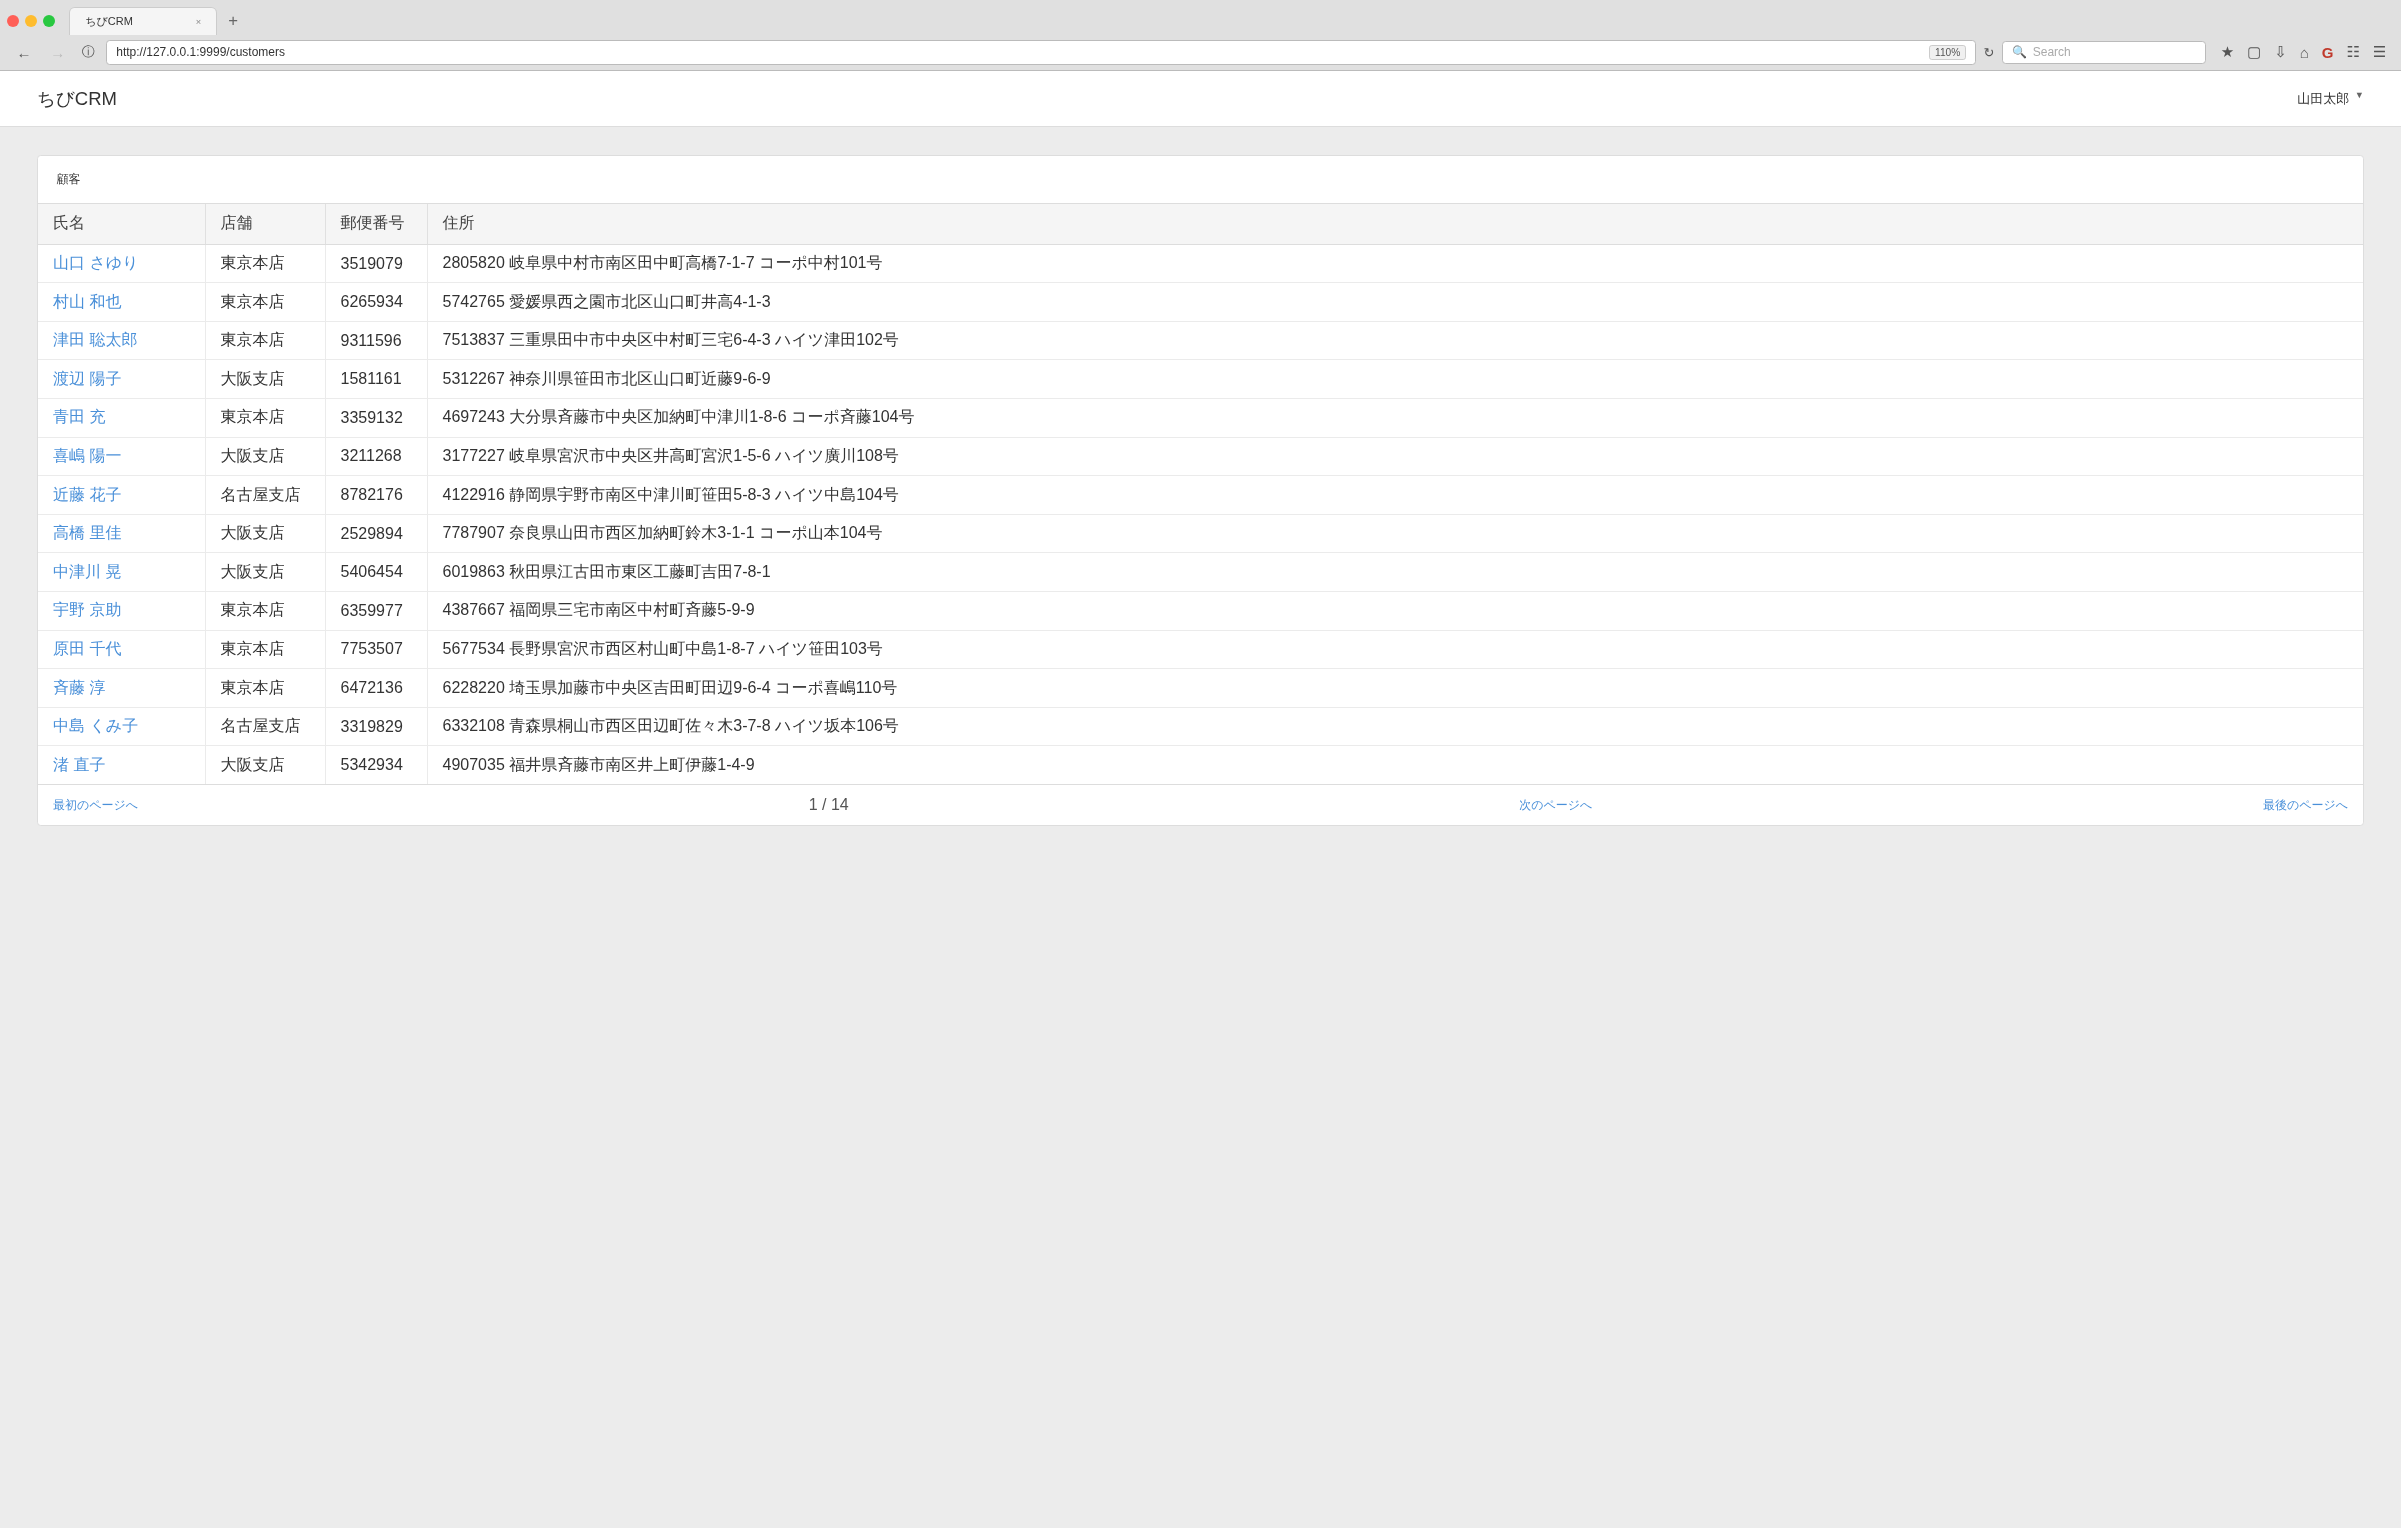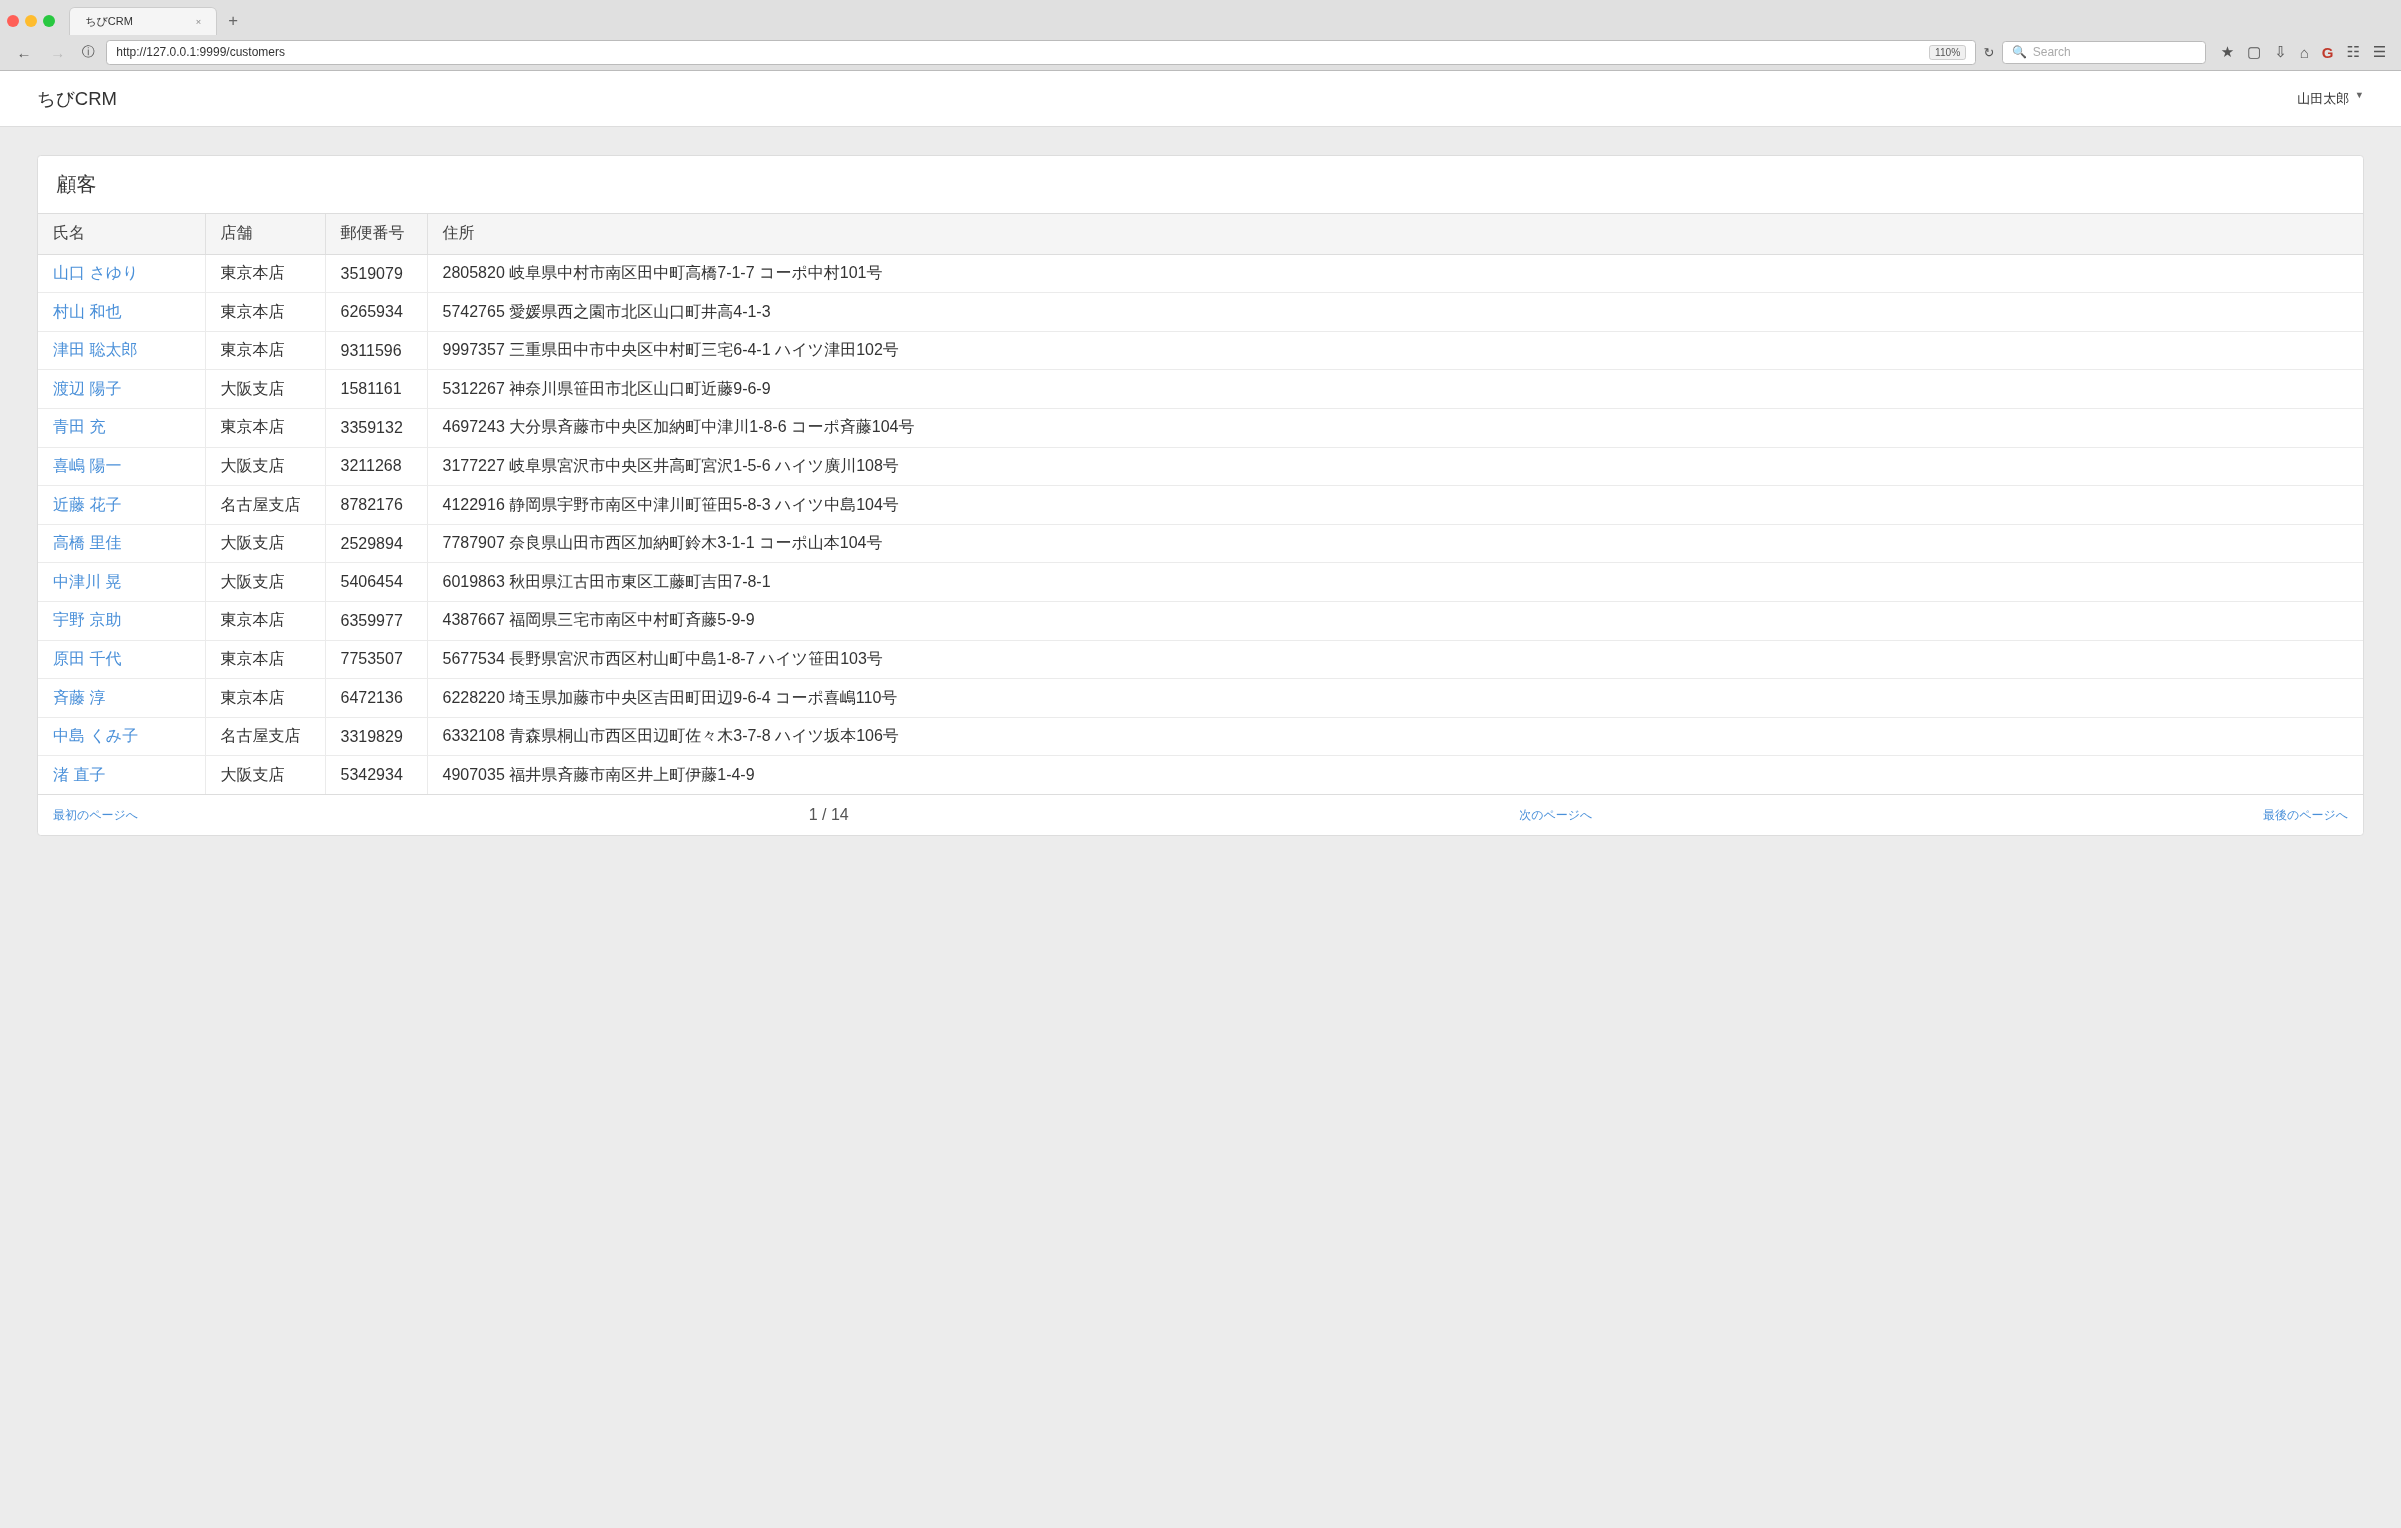--- a/index.html
+++ b/index.html
@@ -203,21 +203,21 @@
     .panel {
       background: white;
       border: 0.9px solid #ddd;
       border-radius: 3.7px;
       overflow: hidden;
     }
 
     .panel-header {
       padding: 15px 18.5px;
       border-bottom: 0.9px solid #ddd;
-      font-size: 20px;
+      font-size: 12px;
       font-weight: 500;
       color: #333;
     }
 
     
     table {
       width: 100%;
       border-collapse: collapse;
       font-size: 16px;
     }
@@ -351,21 +351,21 @@
           <tr>
             <td><a class="name-link">村山 和也</a></td>
             <td>東京本店</td>
             <td>6265934</td>
             <td>5742765 愛媛県西之園市北区山口町井高4-1-3</td>
           </tr>
           <tr>
             <td><a class="name-link">津田 聡太郎</a></td>
             <td>東京本店</td>
             <td>9311596</td>
-            <td>9997357 三重県田中市中央区中村町三宅6-4-1 ハイツ津田102号</td>
+            <td>7513837 三重県田中市中央区中村町三宅6-4-3 ハイツ津田102号</td>
           </tr>
           <tr>
             <td><a class="name-link">渡辺 陽子</a></td>
             <td>大阪支店</td>
             <td>1581161</td>
             <td>5312267 神奈川県笹田市北区山口町近藤9-6-9</td>
           </tr>
           <tr>
             <td><a class="name-link">青田 充</a></td>
             <td>東京本店</td>

